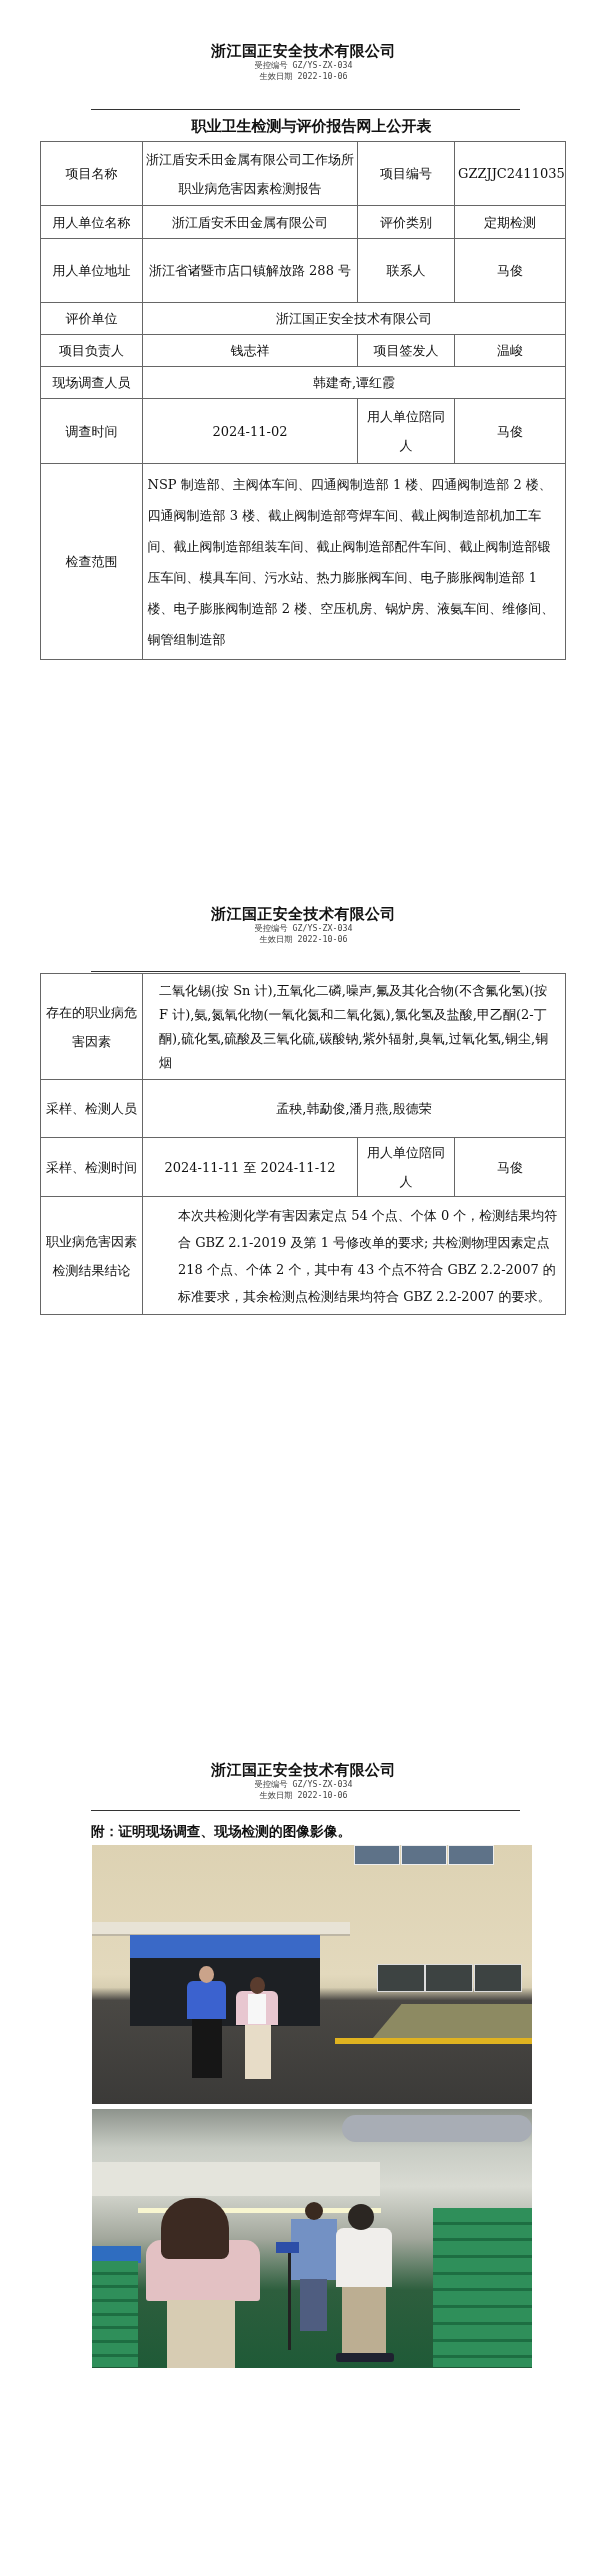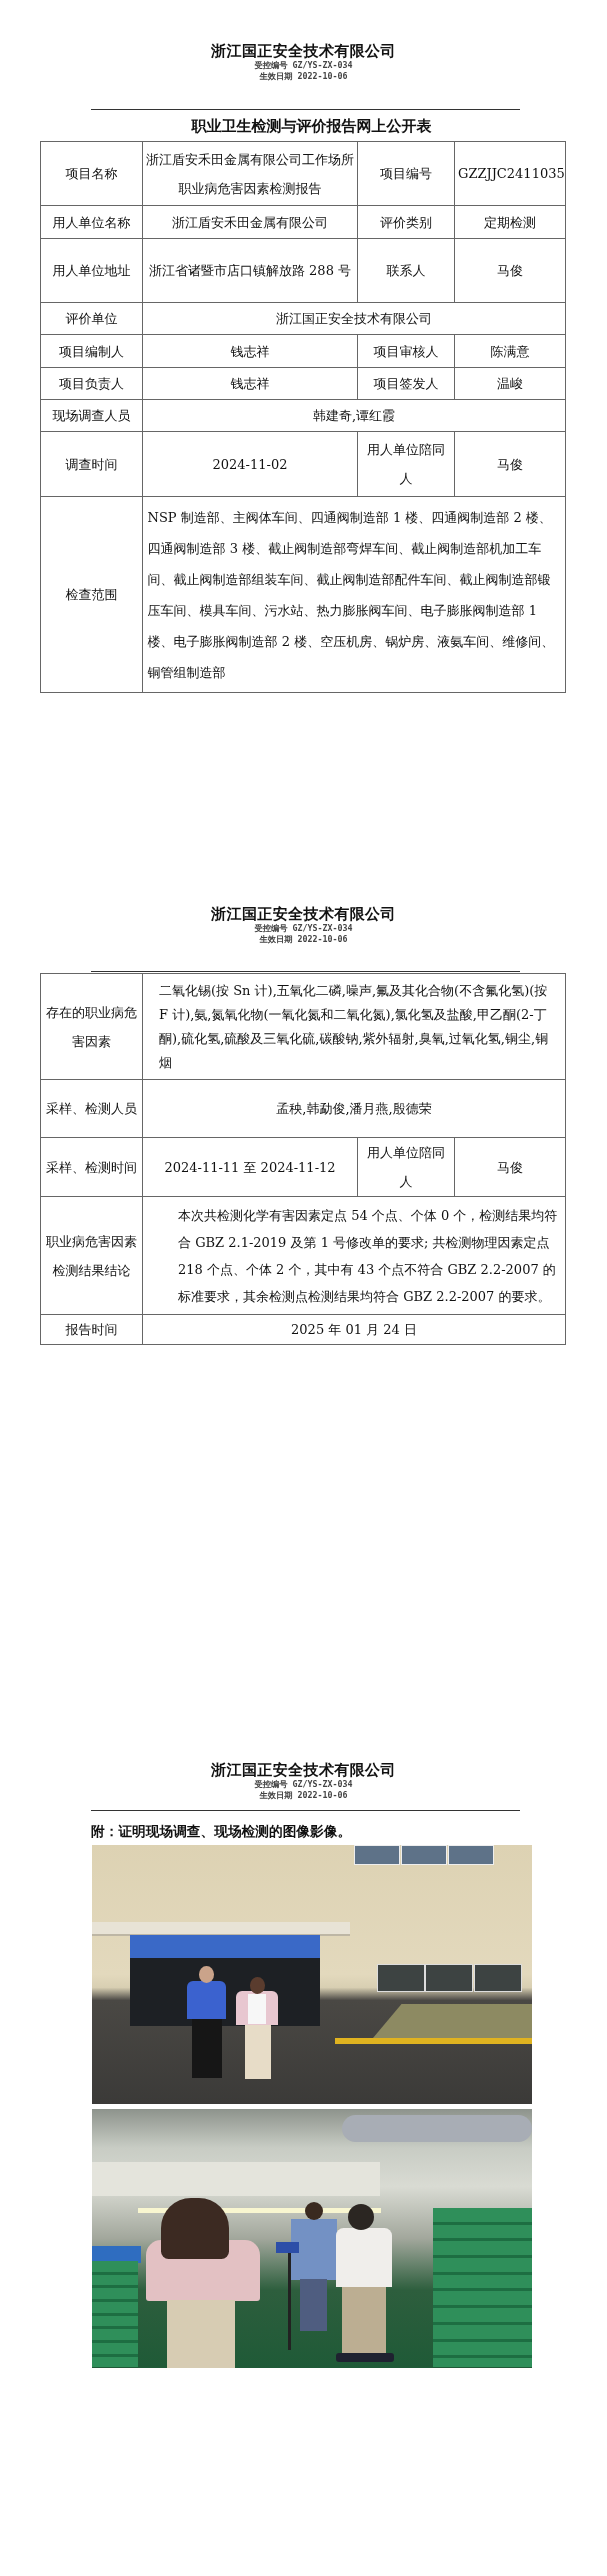--- a/index.html
+++ b/index.html
@@ -1,20 +1,20 @@
 <!DOCTYPE html>
 <html style="font-size:12px"><head>
 <meta charset="utf-8">
 <style>
   html, body { margin: 0; padding: 0; background: #ffffff; }
   body { width: 607px; height: 2576px; position: relative; overflow: hidden;
          font-family: "DejaVu Serif", "Liberation Serif", serif; color: #111; }
   .page-header { position: absolute; left: 0; width: 607px; text-align: center; }
   .company { font-size: 15px; font-weight: bold; letter-spacing: 0.4px; line-height: 18px; }
-  .meta { font-size: 8.3px; color: #444; line-height: 11.4px; font-family: "DejaVu Sans Mono", "Liberation Mono", monospace; font-weight: bold; }
+  .meta { font-size: 8.3px; color: #444; line-height: 11.4px; font-family: "DejaVu Sans Mono", "Liberation Mono", monospace; }
   .rule { position: absolute; height: 0; border-top: 1.5px solid #333; }
   .doc-title { position: absolute; left: 8px; width: 607px; text-align: center; font-size: 15px; font-weight: bold; }
   table.grid { position: absolute; border-collapse: collapse; table-layout: fixed; font-size: 13px; }
   table.grid td { border: 1.1px solid #666; text-align: center; vertical-align: middle; padding: 0 3px; line-height: 29px; }
   table.grid td.justify { text-align: left; padding: 4.6px 4.6px; }
   .caption { position: absolute; left: 91px; font-size: 13.7px; font-weight: bold; }
   .photo { position: absolute; left: 92px; width: 440px; overflow: hidden; }
   
   .p1 { background: linear-gradient(#ddd2b3 0%, #e3d9bd 50%, #d8cfb2 55%, #4a4844 60%, #3b3a38 100%); }
   .p1 .win { position:absolute; top:0; height:18px; width:44px; background:#5e7288; border:1.5px solid #eee; }
@@ -93,26 +93,20 @@
   <tr style="height:64px;padding-left:36px;">
     <td>用人单位地址</td>
     <td>浙江省诸暨市店口镇解放路 288 号</td>
     <td>联系人</td>
     <td>马俊</td>
   </tr>
   <tr style="height:32px;">
     <td>评价单位</td>
     <td colspan="3">浙江国正安全技术有限公司</td>
   </tr>
-  <tr style="height:33px;">
-    <td>项目编制人</td>
-    <td>钱志祥</td>
-    <td>项目审核人</td>
-    <td>陈满意</td>
-  </tr>
   <tr style="height:32px;">
     <td>项目负责人</td>
     <td>钱志祥</td>
     <td>项目签发人</td>
     <td>温峻</td>
   </tr>
   <tr style="height:32px;">
     <td>现场调查人员</td>
     <td colspan="3">韩建奇,谭红霞</td>
   </tr>
@@ -154,24 +148,20 @@
   </tr>
   <tr style="height:59px;">
     <td>采样、检测时间</td>
     <td>2024-11-11 至 2024-11-12</td>
     <td>用人单位陪同人</td>
     <td>马俊</td>
   </tr>
   <tr style="height:118px;">
     <td>职业病危害因素检测结果结论</td>
     <td colspan="3" class="justify" style="line-height:27px;padding-left:35px;">本次共检测化学有害因素定点 54 个点、个体 0 个，检测结果均符合 GBZ 2.1-2019 及第 1 号修改单的要求; 共检测物理因素定点 218 个点、个体 2 个，其中有 43 个点不符合 GBZ 2.2-2007 的标准要求，其余检测点检测结果均符合 GBZ 2.2-2007 的要求。</td>
-  </tr>
-  <tr style="height:28px;">
-    <td>报告时间</td>
-    <td colspan="3">2025 年 01 月 24 日</td>
   </tr>
 </tbody>
   </table>
 
 <div class="page-header" style="top:1761px;">
   <div class="company">浙江国正安全技术有限公司</div>
   <div class="meta">受控编号 GZ/YS-ZX-034</div>
   <div class="meta">生效日期 2022-10-06</div>
 </div>
 <div class="rule" style="top:1810px; left:91px; width:429px;"></div>

